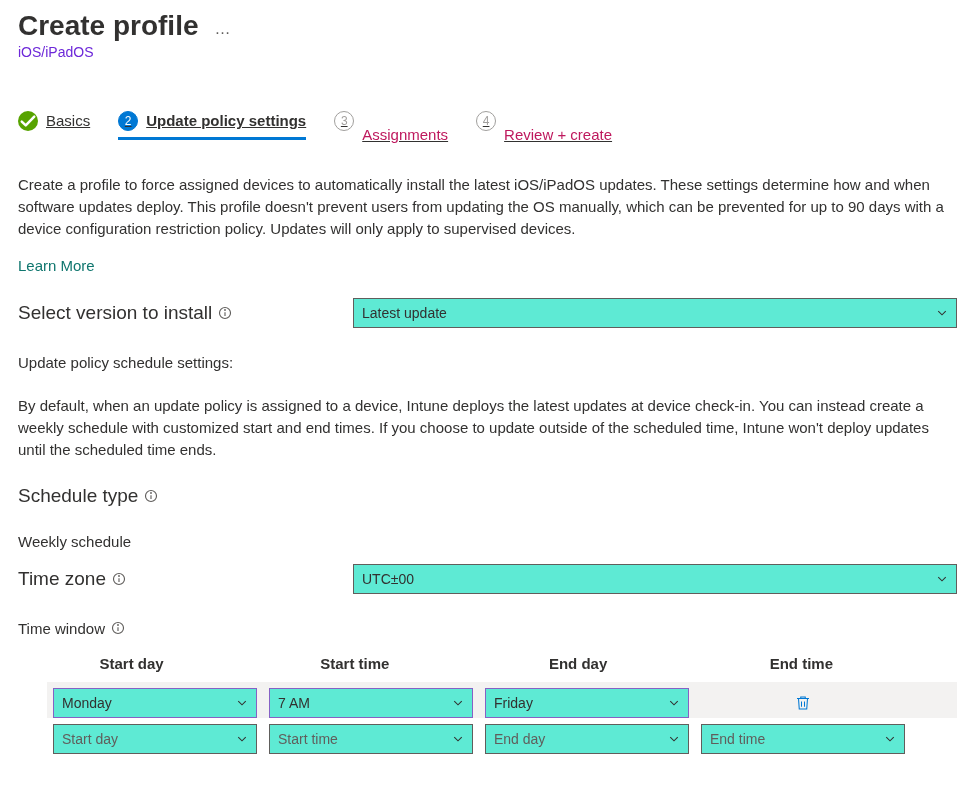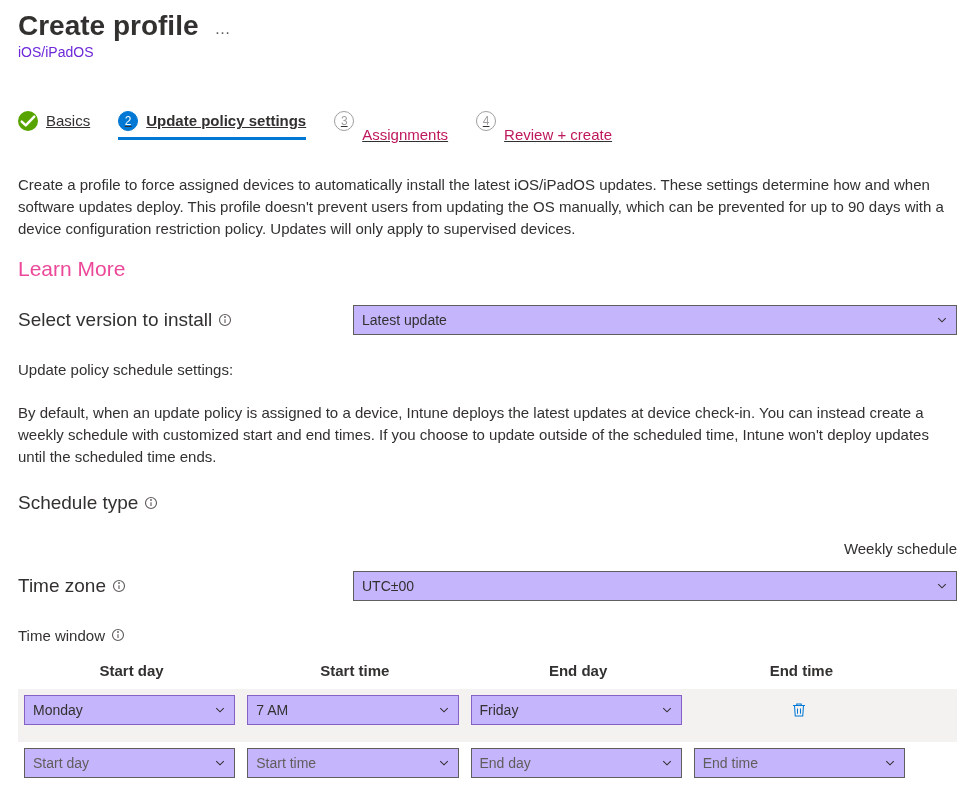--- a/index.html
+++ b/index.html
@@ -37,56 +37,56 @@
     color:#fff; font-size:12px; line-height:1;
   }
   .num-circle {
     width:20px; height:20px; border-radius:50%;
     border:1px solid #323130; display:flex; align-items:center; justify-content:center;
     font-size:12px; color:#323130; background:#fff;
   }
   .num-circle.filled { background:#0078d4; border-color:#0078d4; color:#fff; }
 
   .body-text { margin-top:22px; font-size:15px; line-height:1.45; max-width:930px; }
-  .link { color:#ec4899; text-decoration:none; display:inline-block; margin-top:18px; font-size:21px; }
+  .link { color:#0f766e; text-decoration:none; display:inline-block; margin-top:18px; font-size:15px; }
 
   .form-row { display:flex; align-items:center; margin-top:24px; }
   .form-label-col { width:335px; font-size:19px; display:flex; align-items:center; gap:6px; }
   .form-field-col { flex:1; }
 
   .select {
     display:flex; align-items:center; justify-content:space-between;
     border:1px solid #605e5c; height:30px; padding:0 8px;
-    font-size:14px; background:#c4b5fd; cursor:pointer;
+    font-size:14px; background:#5eead4; cursor:pointer;
   }
   .select.accent { border-color:#8661c5; }
   .chev { width:12px; height:12px; }
   .chev svg { width:12px; height:12px; display:block; stroke:#323130; stroke-width:1.4; fill:none; }
 
   .section-label { font-size:15px; margin-top:26px; }
   .section-desc  { font-size:15px; margin-top:24px; line-height:1.45; max-width:930px; }
 
-  .subhead { font-size:15px; margin-top:26px;text-align:right; }
+  .subhead { font-size:15px; margin-top:26px; }
 
   .info-icon { display:inline-flex; }
   .info-icon svg { width:14px; height:14px; stroke:#605e5c; fill:none; stroke-width:1.3; }
 
   
   .sched { margin-top:18px; }
   .sched-head, .sched-row {
     display:grid;
     grid-template-columns: 1fr 1fr 1fr 1fr 34px;
     gap:12px;
     padding: 0 6px;
     align-items:center;
     text-align:center;
   }
   .sched-head { padding-bottom:10px; }
   .sched-head > div { font-weight:600; font-size:15px; padding-left:4px; }
-  .sched-row { padding-top:6px; padding-bottom:17px; }
+  .sched-row { padding-top:6px; padding-bottom:0;margin-left:29px; }
   .sched-row.filled { background:#f3f2f1; }
   .sched-row .select { width:100%; }
   .placeholder-txt { color:#605e5c; }
 
   .trash-btn { display:flex; align-items:center; justify-content:center; cursor:pointer; }
   .trash-btn svg { width:18px; height:18px; stroke:#0078d4; fill:none; stroke-width:1.4; }
 </style>
 </head>
 <body>
 

